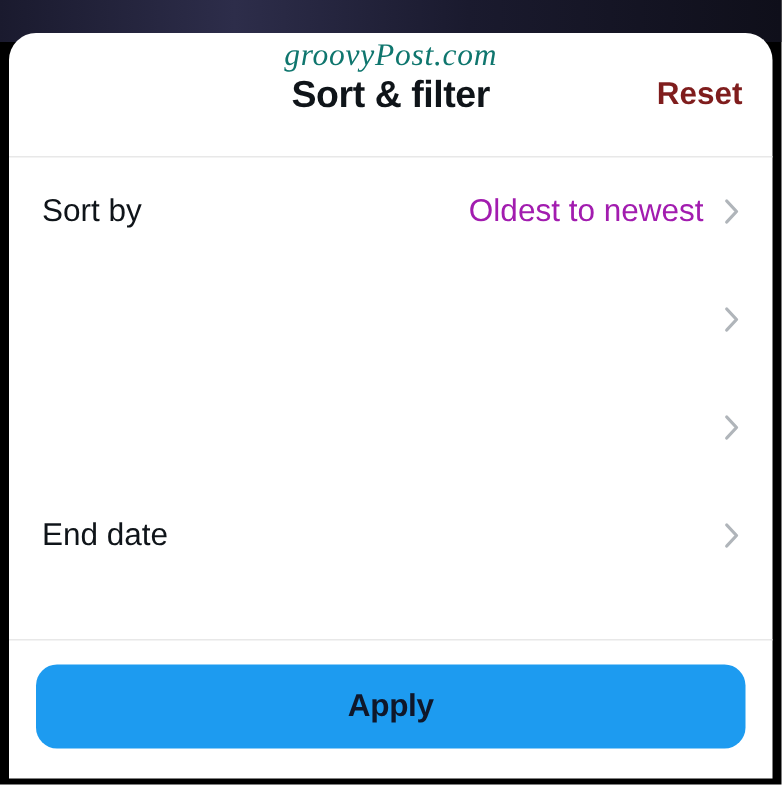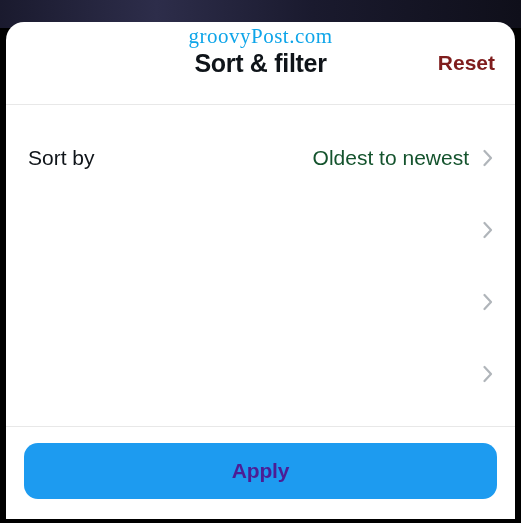--- a/index.html
+++ b/index.html
@@ -34,24 +34,25 @@
       display: flex;
       flex-direction: column;
     }
     .watermark {
       position: absolute;
       top: 24px;
       left: 50%;
       transform: translateX(-50%);
       font-family: Georgia, "Times New Roman", serif;
       font-size: 21px;
-      color: #0ea5e9;
+      color: #0f766e;
       z-index: 10;
       pointer-events: none;
       letter-spacing: 0.5px;
+      font-style: italic;
     }
     .sheet-header {
       position: relative;
       height: 83px;
       display: flex;
       align-items: center;
       justify-content: center;
       border-bottom: 1px solid #e8e8e8;
     }
     .sheet-title {
@@ -69,61 +70,60 @@
       font-weight: 700;
       color: #7f1d1d;
       background: none;
       border: none;
       cursor: pointer;
     }
     .rows {
       flex: 1;
       display: flex;
       flex-direction: column;
-      justify-content: center;
     }
     .row {
       height: 72px;
       display: flex;
       align-items: center;
       padding: 0 22px 0 22px;
       cursor: pointer;
       position: relative;
     }
     .row-label {
       font-size: 21px;
       color: #0f1419;
       font-weight: 400;
       flex-shrink: 0;
     }
     .row-spacer {
       flex: 1;
     }
     .row-value {
       font-size: 21px;
-      color: #14532d;
+      color: #a21caf;
       margin-right: 14px;
     }
     .chevron {
       width: 10px;
       height: 18px;
       flex-shrink: 0;
     }
     .chevron svg {
       display: block;
     }
     .footer {
       border-top: 1px solid #e8e8e8;
       padding: 16px 18px 20px 18px;
     }
     .apply-btn {
       width: 100%;
       height: 56px;
       background: #1d9bf0;
-      color: #4c1d95;
+      color: #0f172a;
       font-size: 21px;
       font-weight: 800;
       border: none;
       border-radius: 14px;
       cursor: pointer;
       letter-spacing: -0.2px;
     }
   </style>
 </head>
 <body>
@@ -166,20 +166,21 @@
       <span class="row-spacer"></span>
       <span class="row-value"></span>
       <span class="chevron">
         <svg width="10" height="18" viewBox="0 0 10 18">
             <path d="M1.5 2 L8 9 L1.5 16" stroke="#b0b5ba" stroke-width="2.2" fill="none" stroke-linecap="round" stroke-linejoin="round"></path>
           </svg>
       </span>
     </div>
 
     <div class="row">
+      <span class="row-label">End date</span>
       <span class="row-spacer"></span>
       <span class="row-value"></span>
       <span class="chevron">
         <svg width="10" height="18" viewBox="0 0 10 18">
             <path d="M1.5 2 L8 9 L1.5 16" stroke="#b0b5ba" stroke-width="2.2" fill="none" stroke-linecap="round" stroke-linejoin="round"></path>
           </svg>
       </span>
     </div>
 
   </div>

